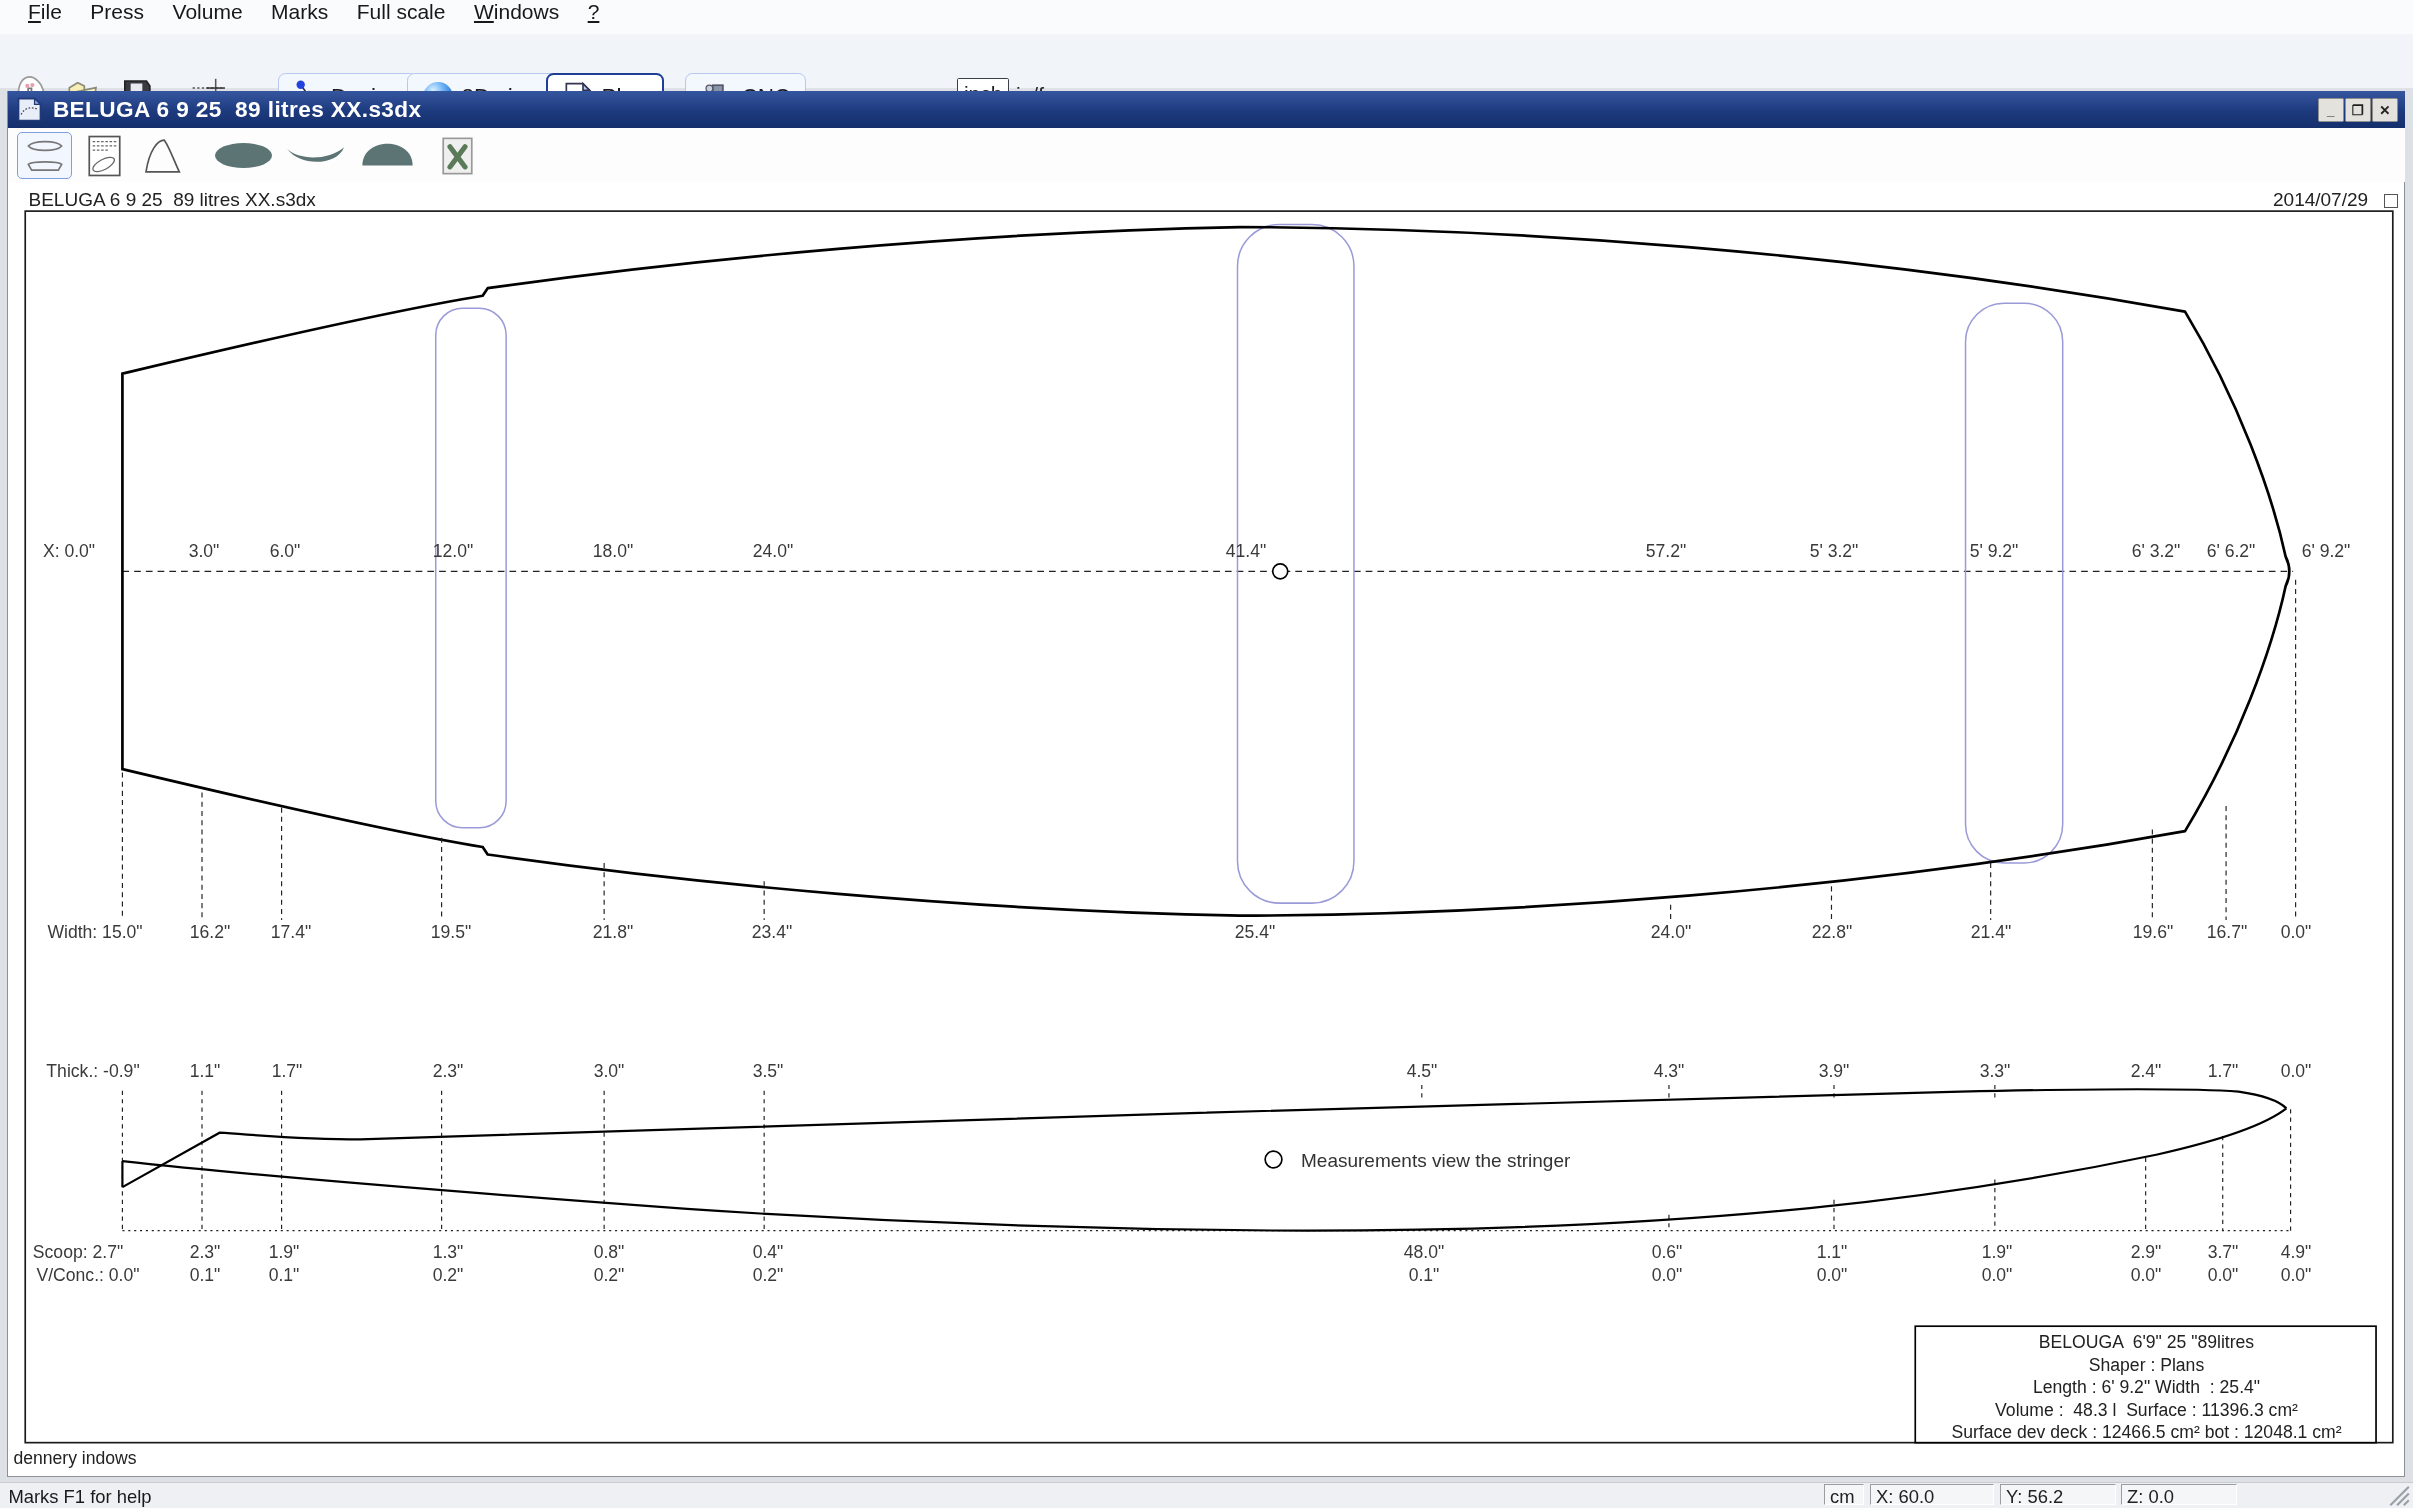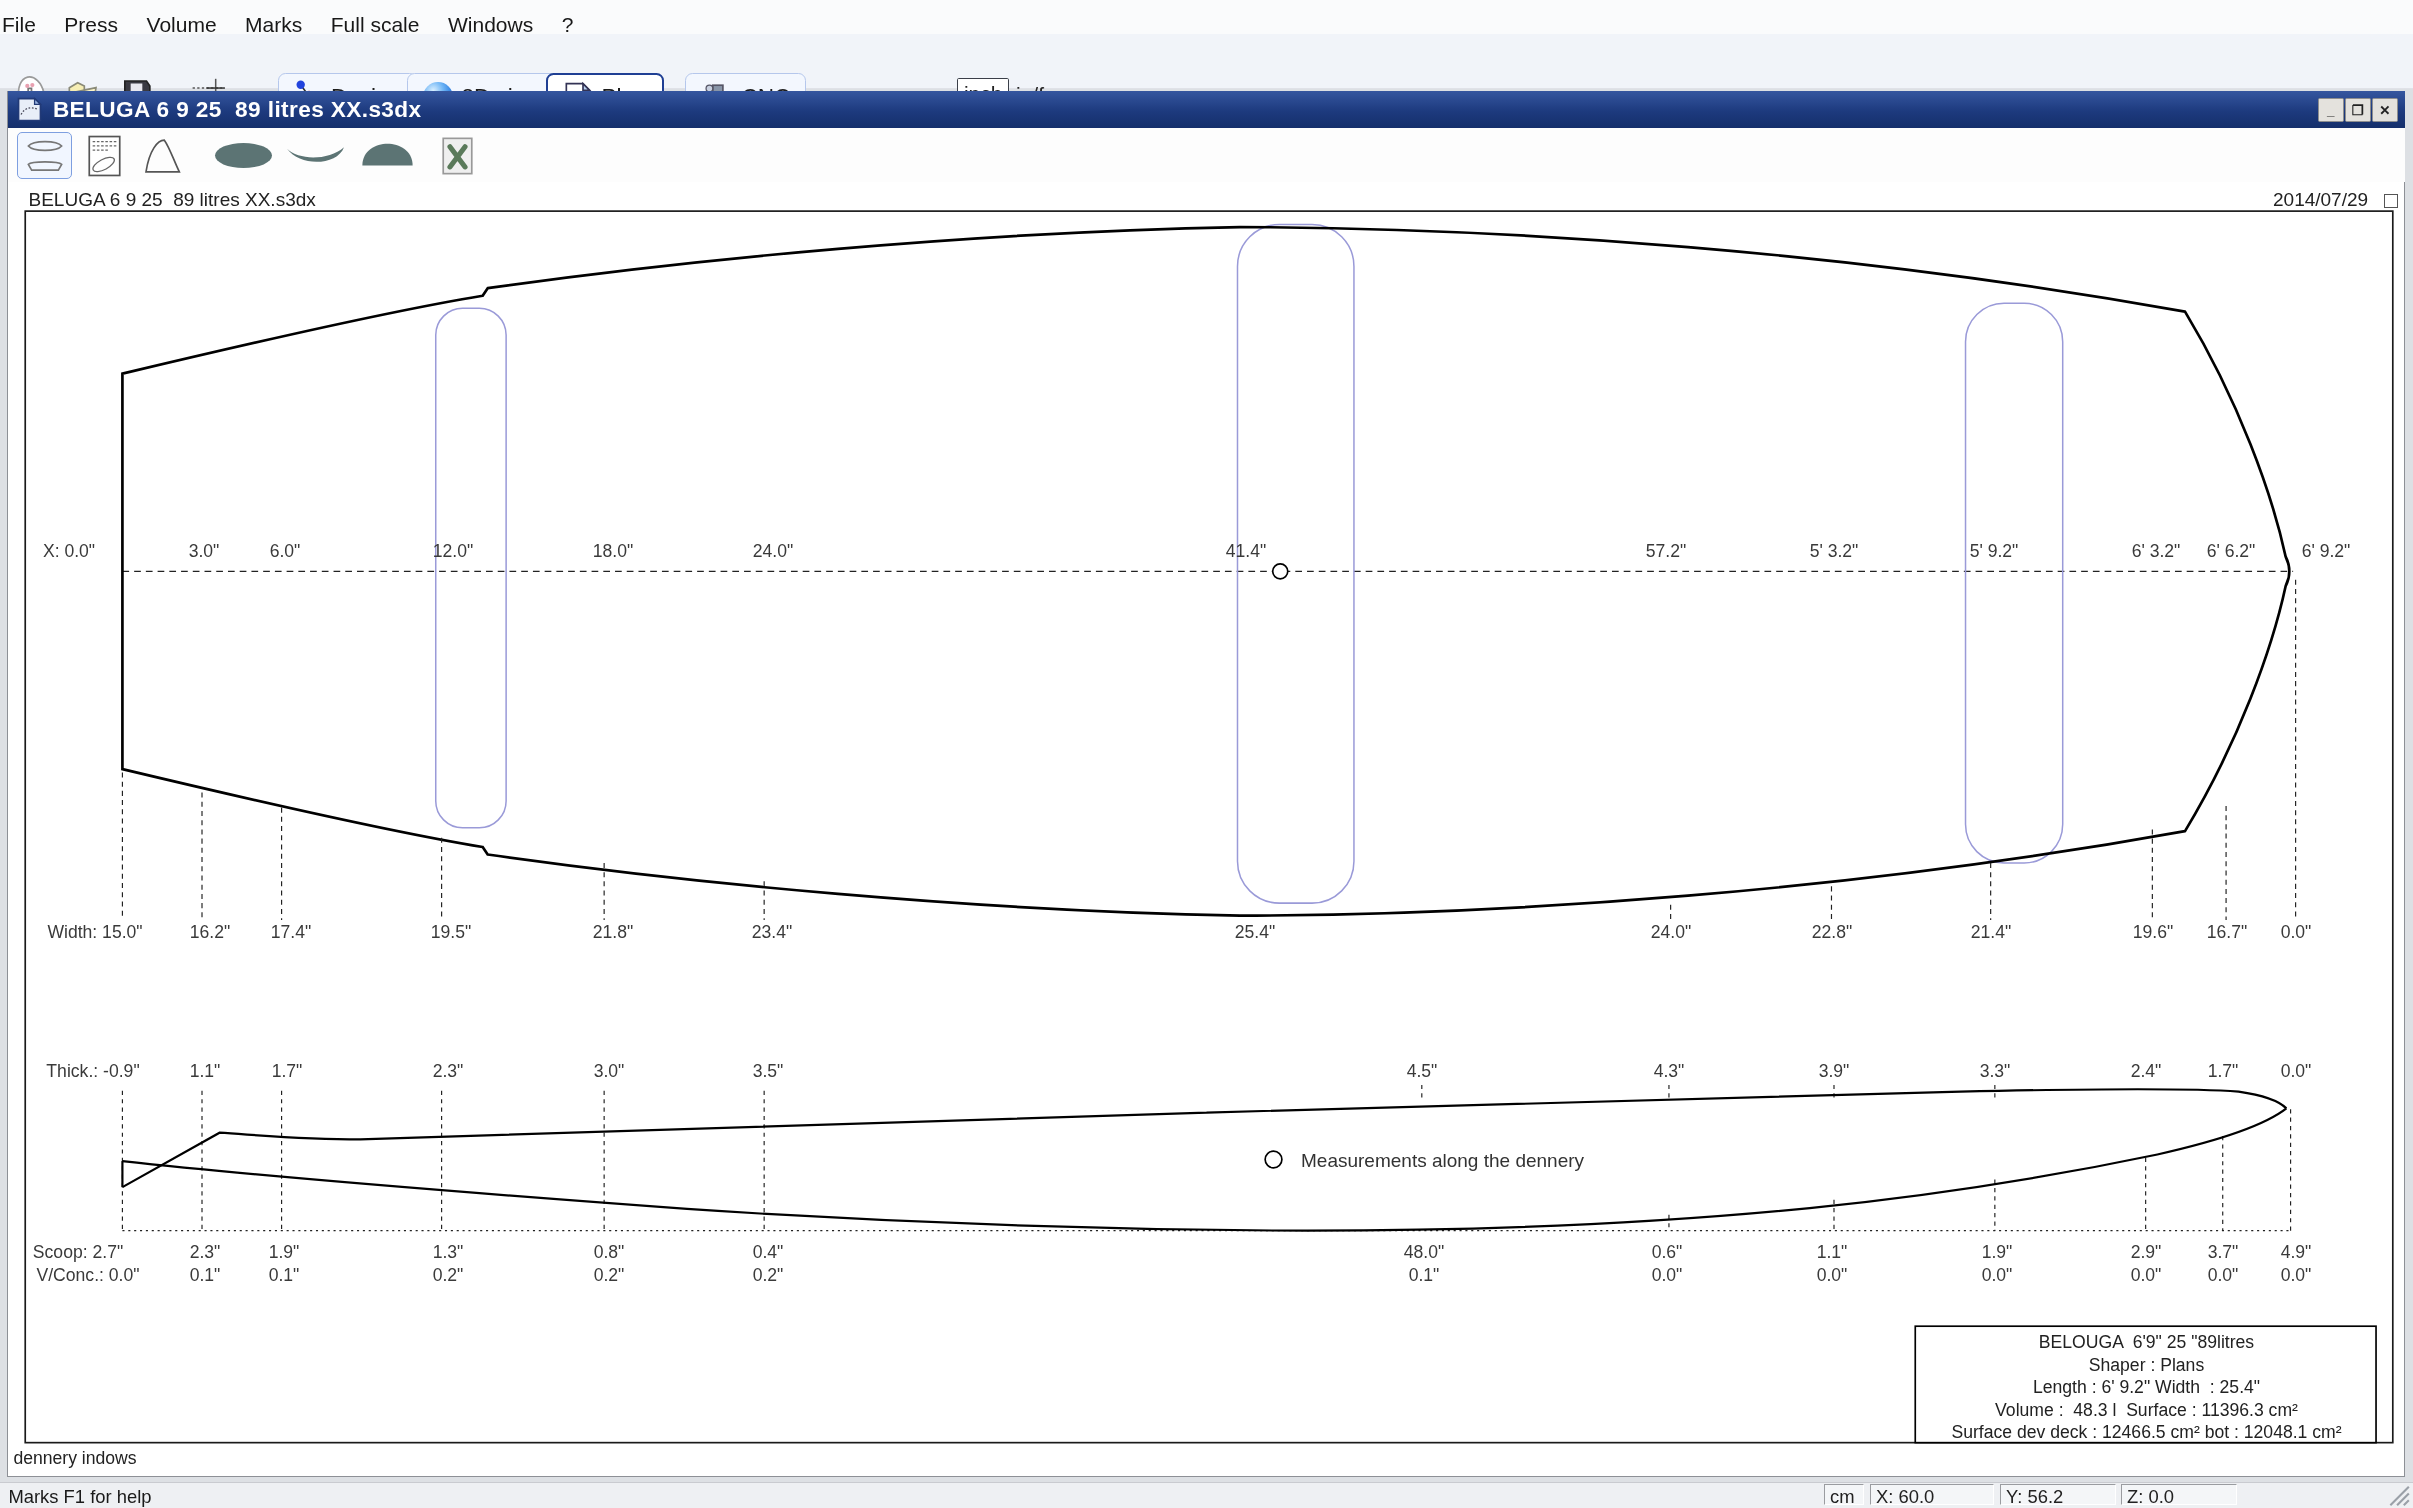--- a/index.html
+++ b/index.html
@@ -2,21 +2,21 @@
 <html style="font-size:13.4px"><head>
 <meta charset="utf-8">
 <style>
   html,body{margin:0;padding:0;}
   body{width:2413px;height:1508px;position:relative;background:#dde0e4;
        font-family:"Liberation Sans",sans-serif;overflow:hidden;}
   u{text-decoration:underline;}
 
   
   .menubar{position:absolute;left:0;top:0;width:2413px;height:38px;background:#fafbfc;
-           border-bottom:0.8px solid #e3e3e3;display:flex;align-items:flex-end;padding-left:2px;box-sizing:border-box;}
+           border-bottom:0.8px solid #e3e3e3;display:flex;align-items:flex-start;padding-left:28px;box-sizing:border-box;}
   .menu-item{font-size:21px;color:#181818;margin-right:28.5px;white-space:pre;cursor:default;}
 
   
   .toolbar{position:absolute;left:0;top:34px;width:2413px;height:54px;background:#f1f4f9;border-bottom:0.8px solid #e0e2e8;}
   .tool-icon{position:absolute;top:40px;width:40px;height:44px;display:flex;align-items:center;justify-content:center;}
   .tbtn{position:absolute;top:39px;height:47px;display:flex;align-items:center;gap:8.4px;padding:0 15px;
         border:1.7px solid #b5c7ec;border-radius:7.5px;background:#f3f7fe;font-size:22.6px;color:#1d1d1d;box-sizing:border-box;}
   .tbtn.active{border:2.5px solid #1f3f94;background:#ffffff;}
   .unit{position:absolute;top:49px;font-size:21px;color:#222;}
   .unit.selected{border:1.7px solid #3b3f49;background:#ffffff;padding:2.5px 5.9px;top:44px;border-radius:1.7px;}
@@ -356,21 +356,21 @@
     <span style="left: 768px;">0.2"</span>
     <span style="left: 1424px;">0.1"</span>
     <span style="left: 1667px;">0.0"</span>
     <span style="left: 1832px;">0.0"</span>
     <span style="left: 1997px;">0.0"</span>
     <span style="left: 2146px;">0.0"</span>
     <span style="left: 2223px;">0.0"</span>
     <span style="left: 2296px;">0.0"</span>
 </div>
 
-<span class="stringer-note">Measurements along the dennery</span>
+<span class="stringer-note">Measurements view the stringer</span>
 
 <div class="infobox">
   <div class="info-line">BELOUGA  6'9" 25 "89litres</div>
     <div class="info-line">Shaper : Plans</div>
     <div class="info-line">Length : 6' 9.2" Width  : 25.4"</div>
     <div class="info-line">Volume :  48.3 l  Surface : 11396.3 cm²</div>
     <div class="info-line">Surface dev deck : 12466.5 cm² bot : 12048.1 cm²</div>
 </div>
 
 <span class="doc-footer">dennery indows</span>

